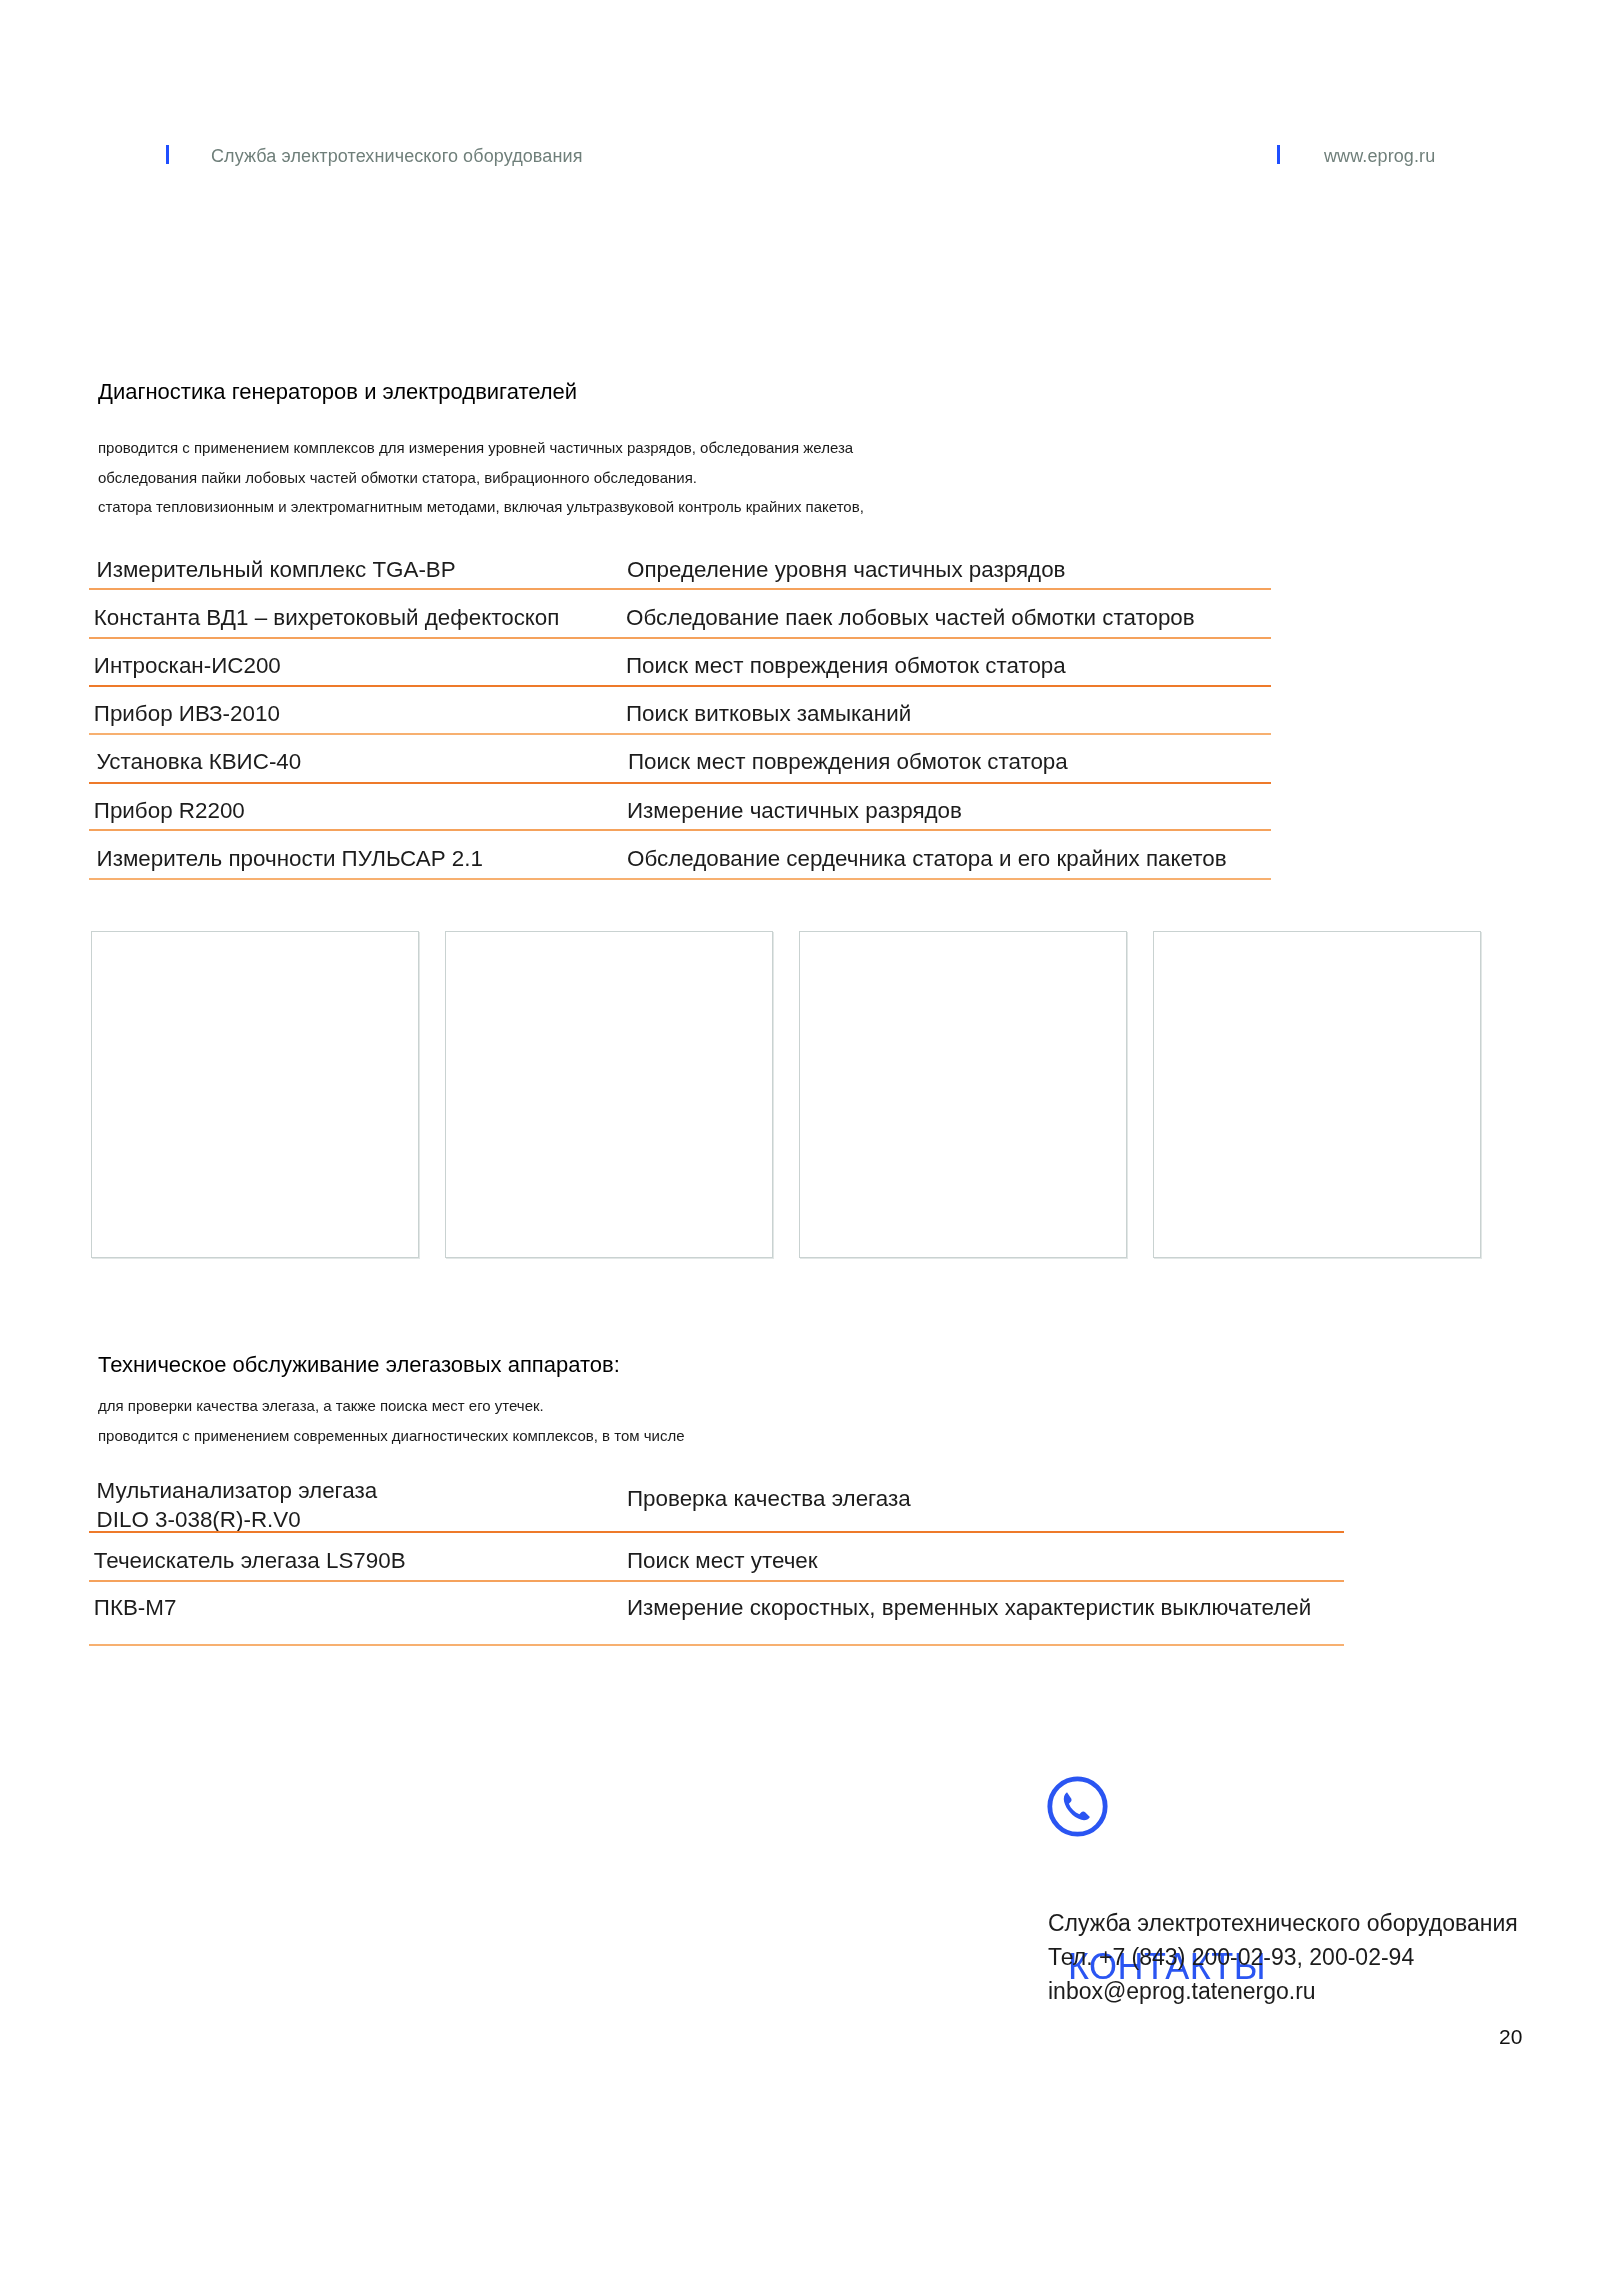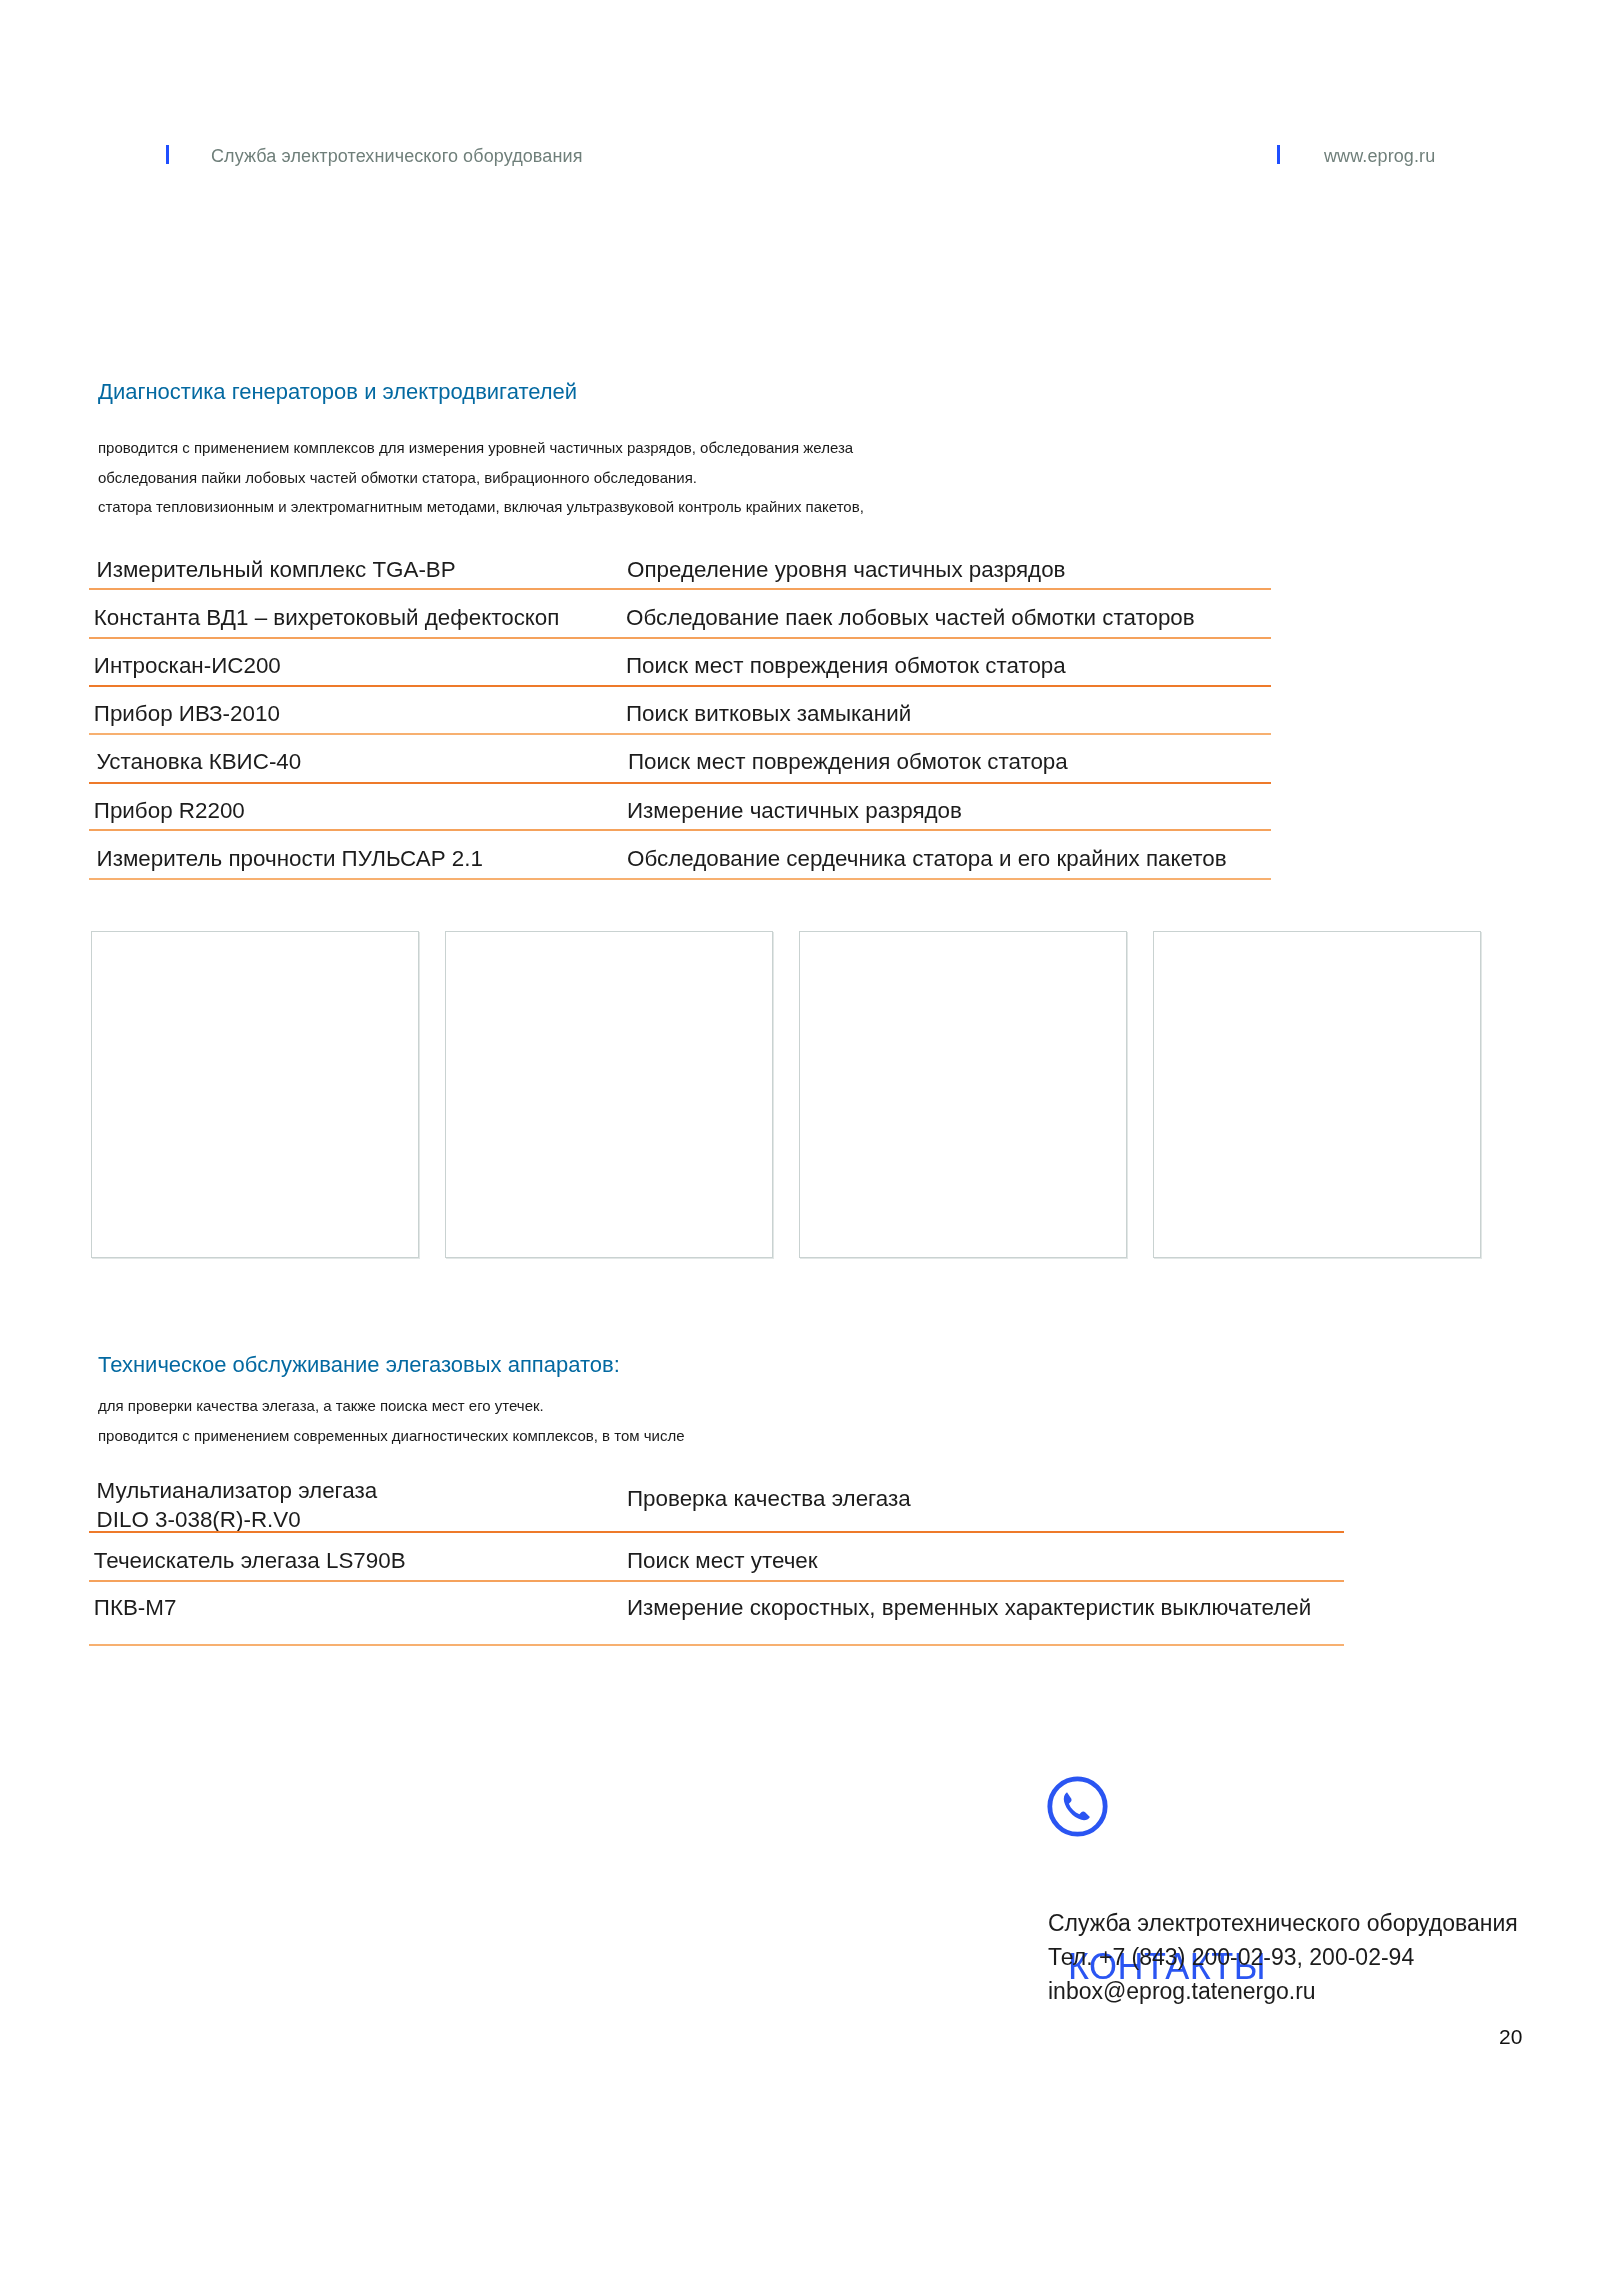--- a/index.html
+++ b/index.html
@@ -4,21 +4,21 @@
 <style>
   html, body { margin: 0; padding: 0; background: #ffffff; }
   body { width: 1618px; height: 2269px; position: relative; overflow: hidden;
          font-family: "Liberation Sans", sans-serif; color: #1c1c1c; }
 
   
   .hdr-bar { position: absolute; width: 2.9px; height: 19px; background: #1f4fff; }
   .hdr-text { position: absolute; font-size: 18px; color: #6f7f7a; letter-spacing: 0.1px; }
 
   
-  .sec-title { position: absolute; left: 98px; font-size: 22px; color: #0369a1; }
+  .sec-title { position: absolute; left: 98px; font-size: 22px; color: #000000; }
   .sec-body { position: absolute; left: 98px; font-size: 15px; line-height: 29.5px; color: #1a1a1a; }
 
   
   .tbl { position: absolute; }
   .tbl-row { position: absolute; left: 0; right: 0; }
   .tbl-row .line { position: absolute; left: 0; right: 0; bottom: 0; height: 1.9px; }
   .cell { position: absolute; font-size: 22.4px; color: #1c1c1c; white-space: nowrap; line-height: 27.6px; }
 
   
   .photo { position: absolute; top: 931px; width: 328px; height: 327px;

